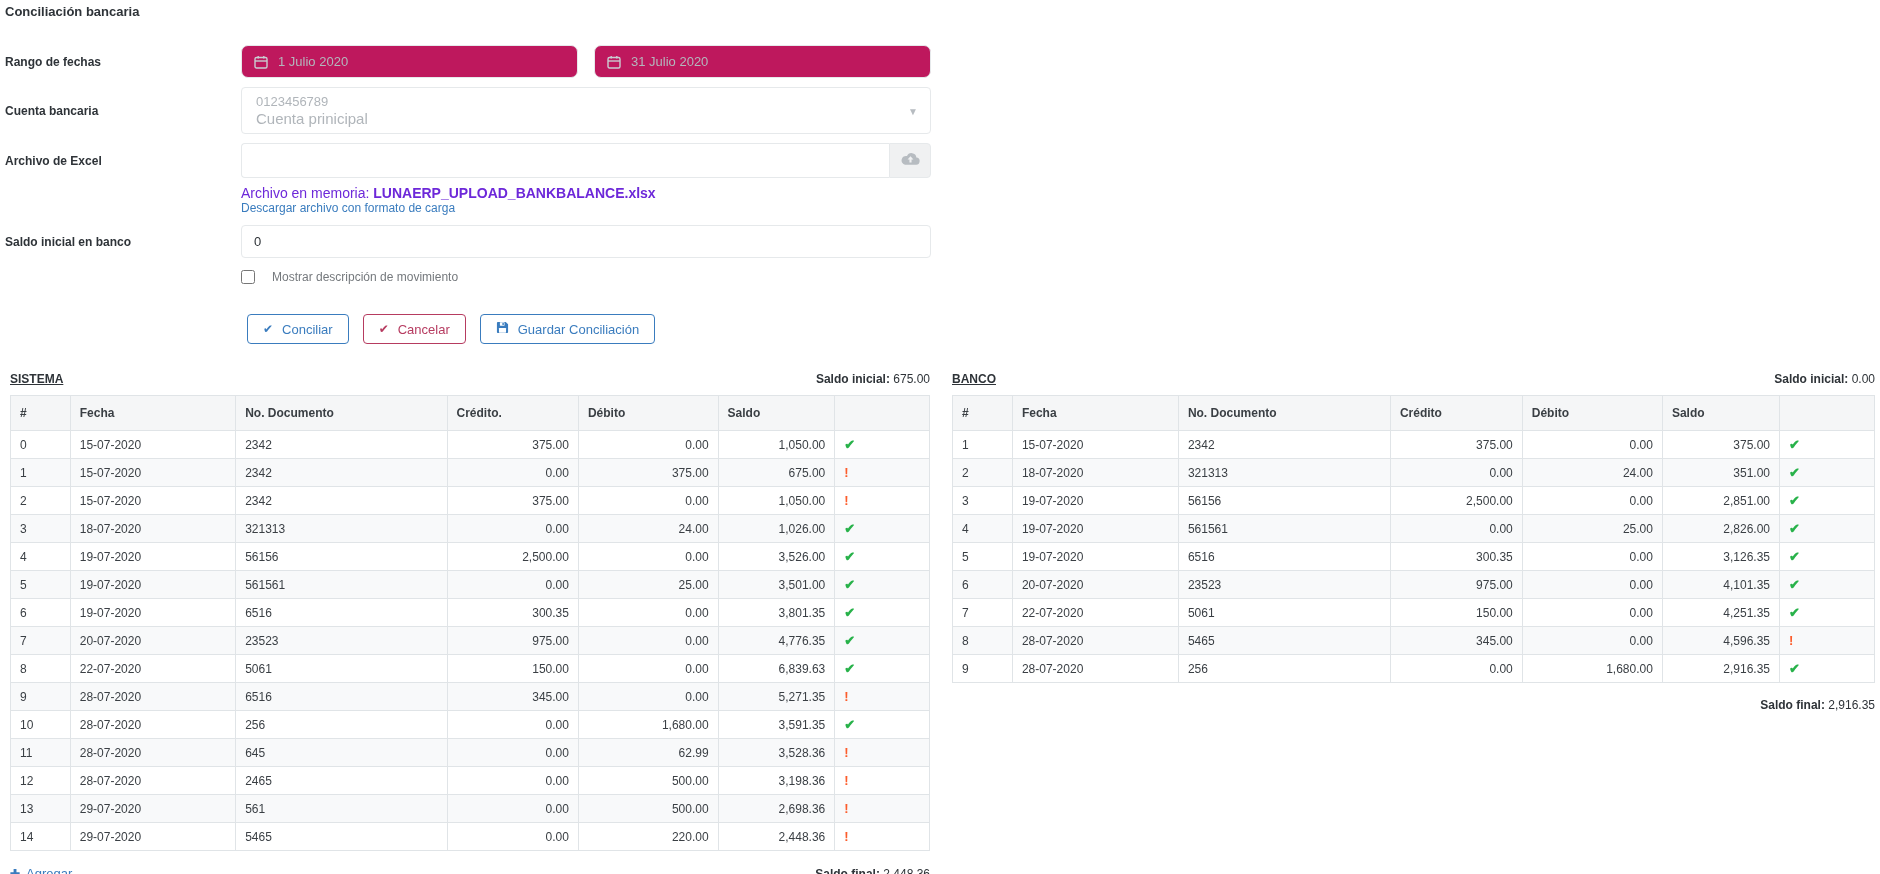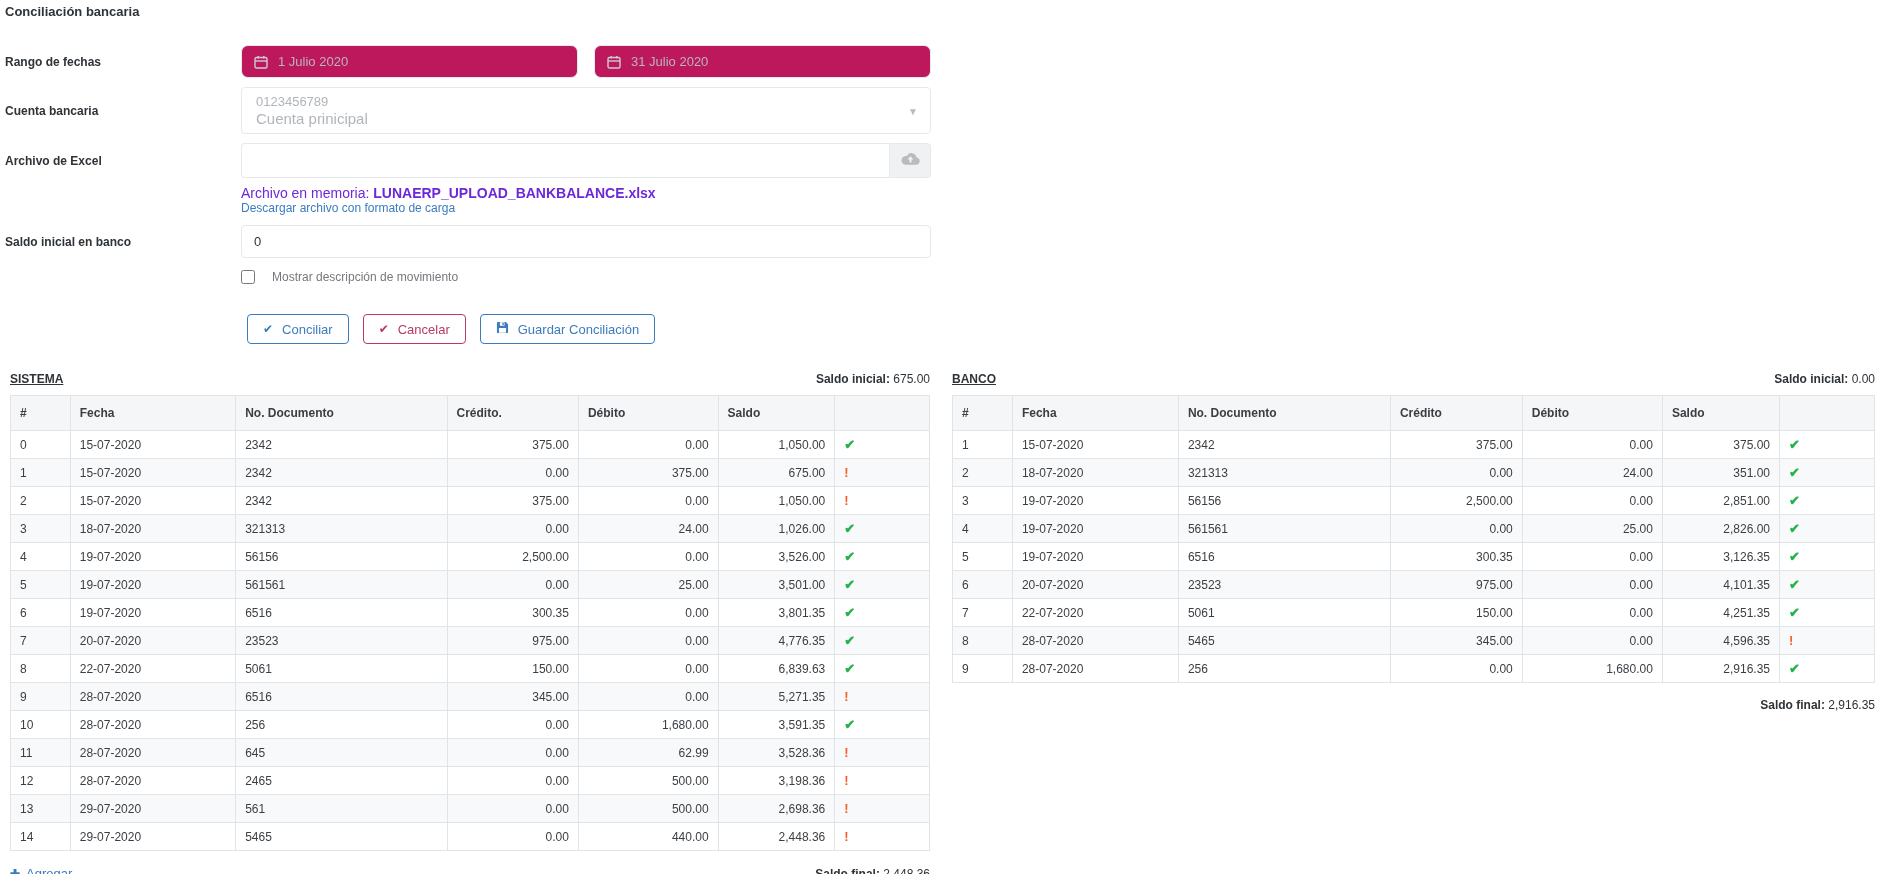--- a/index.html
+++ b/index.html
@@ -350,21 +350,21 @@
               <td class="c3">0.00</td>
               <td class="c4">500.00</td>
               <td class="c5">2,698.36</td>
               <td class="c6"><span class="st-warn">!</span></td>
             </tr>
             <tr>
               <td class="c0">14</td>
               <td class="c1">29-07-2020</td>
               <td class="c2">5465</td>
               <td class="c3">0.00</td>
-              <td class="c4">440.00</td>
+              <td class="c4">220.00</td>
               <td class="c5">2,448.36</td>
               <td class="c6"><span class="st-warn">!</span></td>
             </tr>
           </tbody>
       </table>
       <div class="table-foot-line">
         <a class="agregar">
           <span class="plus">✚</span>
           <span>Agregar</span>
         </a>

